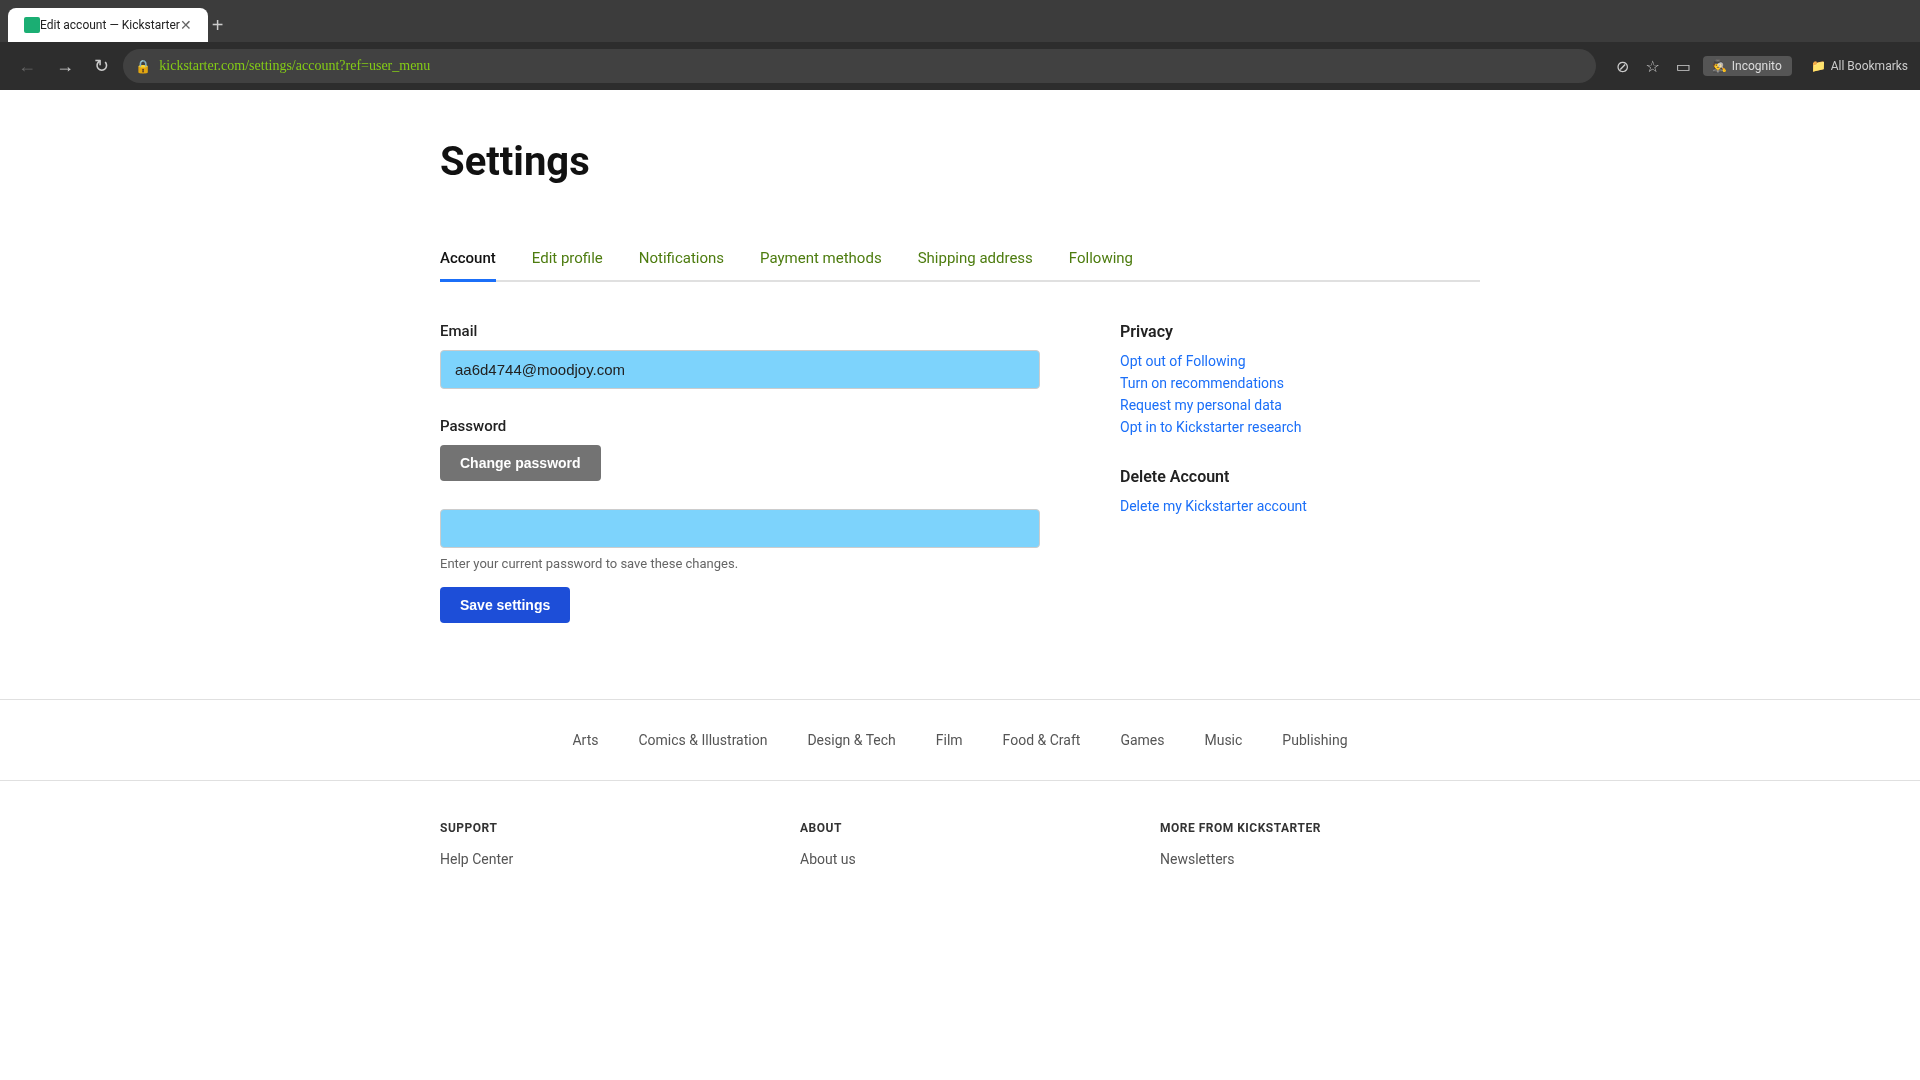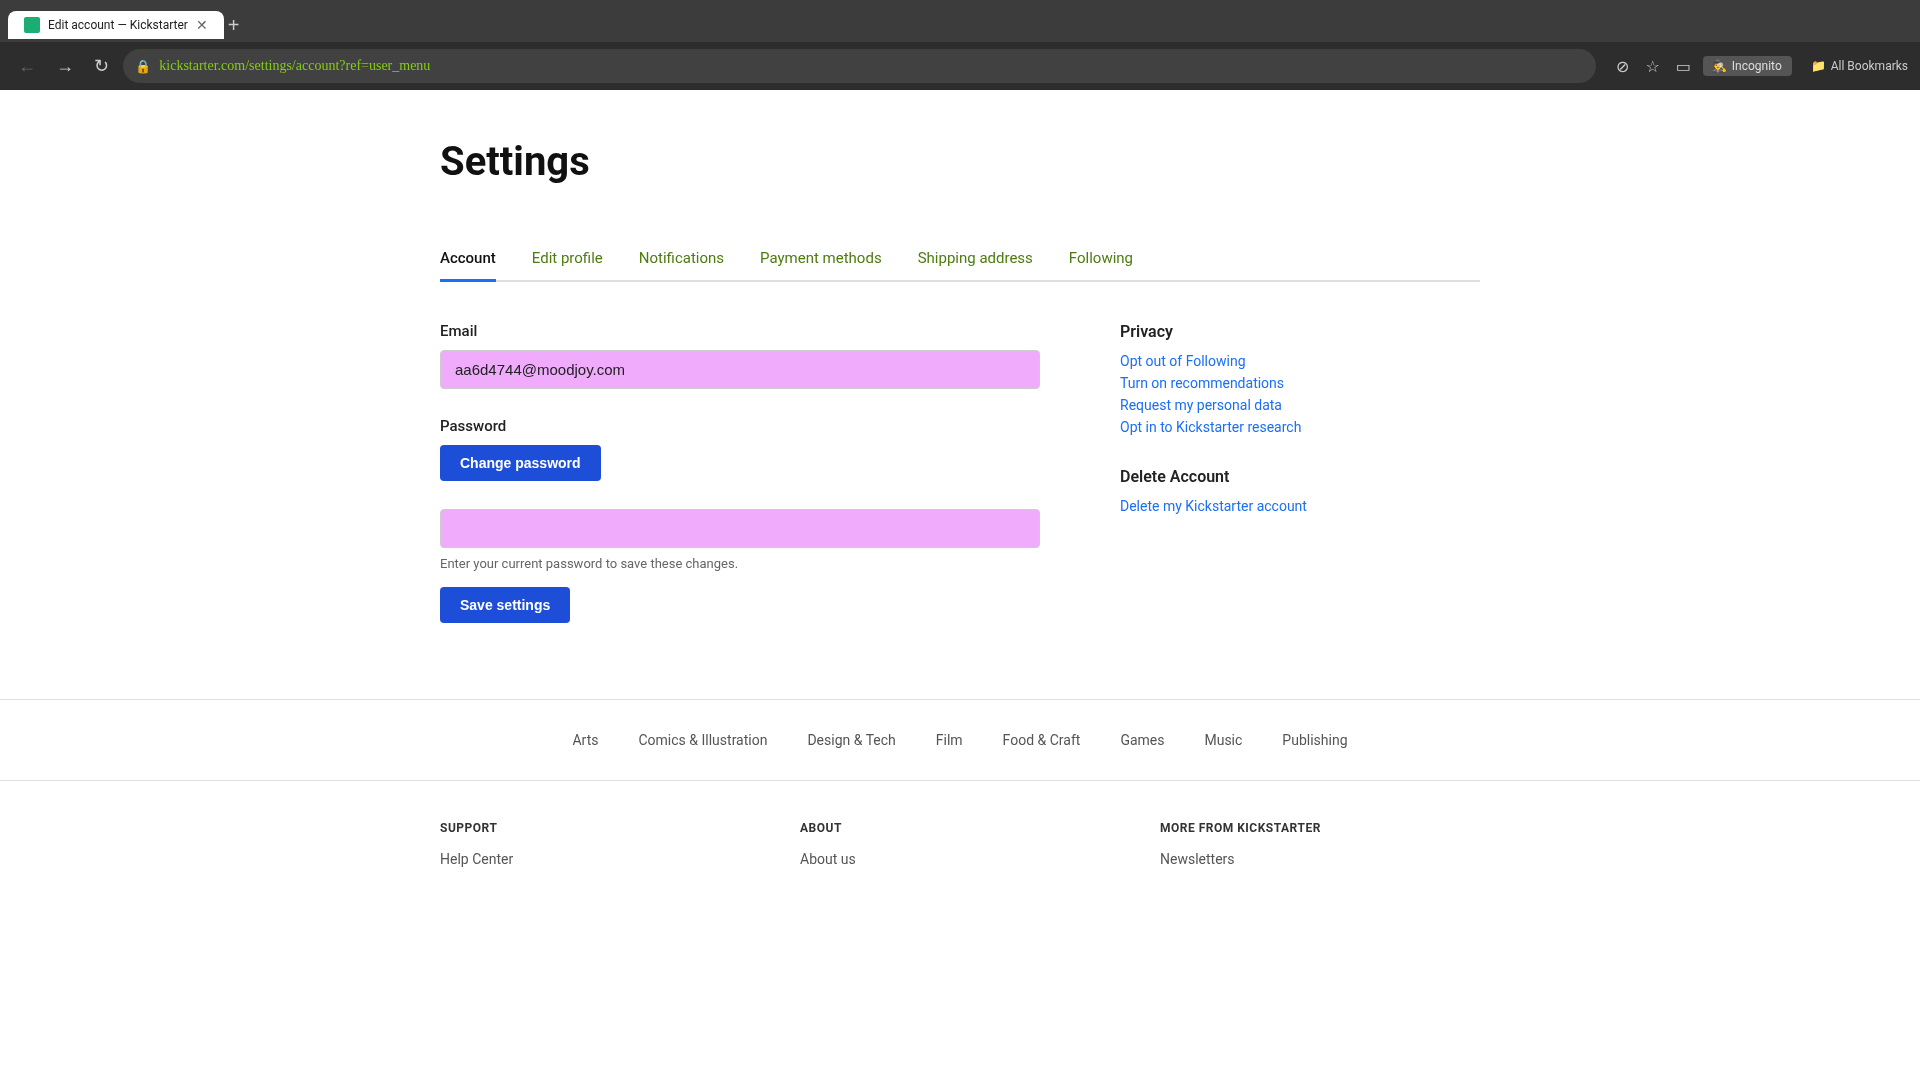--- a/index.html
+++ b/index.html
@@ -1,21 +1,21 @@
 <!DOCTYPE html>
 <html><head>
   <meta charset="utf-8">
   <style>
     * { box-sizing: border-box; margin: 0; padding: 0; }
     body { font-family: -apple-system, BlinkMacSystemFont, 'Segoe UI', Roboto, sans-serif; background: #fff; color: #222; font-size: 15px; }
 
     
     .browser-chrome { background: #2d2d2d; width: 1920px; }
     .browser-tab-bar { background: #3c3c3c; display: flex; align-items: center; padding: 8px 8px 0; height: 42px; }
-    .browser-tab { background: #fff; border-radius: 8px 8px 0 0; padding: 0 16px; height: 28px; display: flex; align-items: center; gap: 8px; font-size: 13px; color: #222; max-width: 240px; min-width: 180px; }
+    .browser-tab { background: #fff; border-radius: 8px 8px 0 0; padding: 0 16px; height: 34px; display: flex; align-items: center; gap: 0; font-size: 13px; color: #222; max-width: 240px; min-width: 180px; }
     .browser-tab .favicon { width: 16px; height: 16px; background: #1bae73; border-radius: 2px; flex-shrink: 0; }
     .browser-tab .tab-title { flex: 1; overflow: hidden; white-space: nowrap; text-overflow: ellipsis; font-size: 12px; }
     .browser-tab .close-tab { color: #666; font-size: 14px; cursor: pointer; }
     .new-tab-btn { color: #ccc; font-size: 20px; cursor: pointer; margin-left: 4px; background: none; border: none; }
     .browser-controls { background: #2d2d2d; display: flex; align-items: center; padding: 6px 12px; gap: 8px; height: 48px; }
     .nav-btn { background: none; border: none; color: #ccc; font-size: 18px; cursor: pointer; padding: 4px 6px; border-radius: 4px; }
     .nav-btn.disabled { color: #666; cursor: default; }
     .address-bar-container { flex: 1; display: flex; align-items: center; background: #414141; border-radius: 24px; padding: 4px 12px; height: 34px; gap: 8px; }
     .address-bar { background: none; border: none; color: #84cc16; font-size: 14px; flex: 1; outline: none; font-family: Liberation Serif, serif; }
     .address-bar-icon { color: #999; font-size: 13px; }
@@ -35,24 +35,24 @@
     .tab-item.active { color: #111; border-bottom-color: #1b6ff8; font-weight: 500; }
 
     
     .main-layout { display: flex; gap: 80px; }
     .left-column { flex: 1; max-width: 600px; }
     .right-column { width: 280px; flex-shrink: 0; }
 
     
     .field-group { margin-bottom: 28px; }
     .field-label { font-size: 15px; font-weight: 500; color: #222; margin-bottom: 10px; display: block; }
-    .text-input { width: 100%; border: 1px solid #ccc; border-radius: 4px; padding: 10px 14px; font-size: 15px; color: #222; outline: none; background: #f0abfc; }
+    .text-input { width: 100%; border: 1px solid #ccc; border-radius: 4px; padding: 10px 14px; font-size: 15px; color: #222; outline: none; background: #7dd3fc; }
 
     .btn-primary { background: #1d4ed8; color: #fff; border: none; border-radius: 4px; padding: 10px 20px; font-size: 14px; font-weight: 600; cursor: pointer; }
-    .btn-secondary { background: #1d4ed8; color: #fff; border: none; border-radius: 4px; padding: 10px 20px; font-size: 14px; font-weight: 600; cursor: pointer; }
+    .btn-secondary { background: #737373; color: #fff; border: none; border-radius: 4px; padding: 10px 20px; font-size: 14px; font-weight: 600; cursor: pointer; }
 
     .helper-text { font-size: 13px; color: #666; margin-top: 8px; margin-bottom: 16px; }
 
     
     .section-title { font-size: 16px; font-weight: 600; color: #222; margin-bottom: 12px; }
     .privacy-section { margin-bottom: 32px; }
     .privacy-link { display: block; font-size: 14px; color: #1b6ff8; text-decoration: none; margin-bottom: 6px; cursor: pointer; }
     .inline-status { font-size: 13px; color: #666; margin-left: 6px; }
 
     

